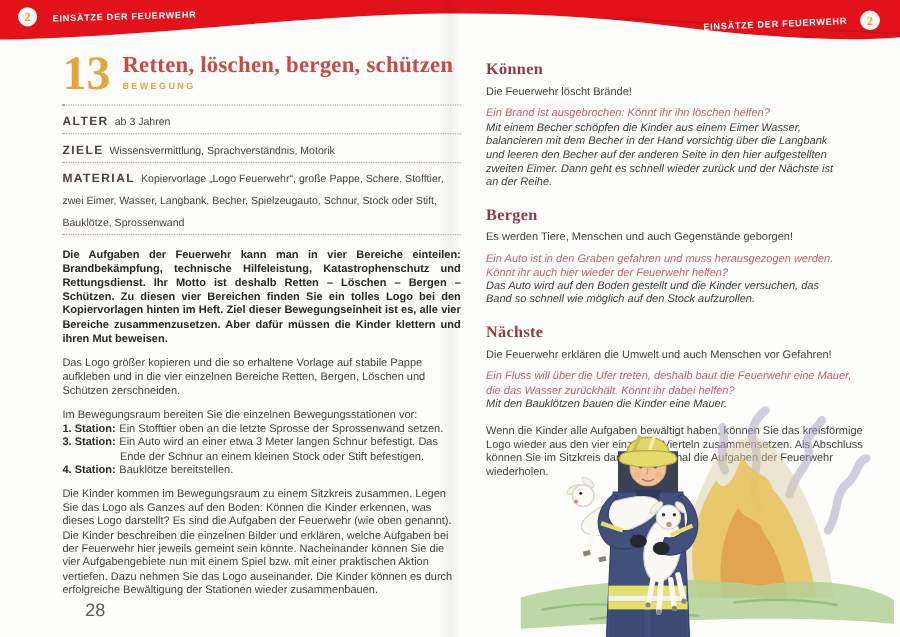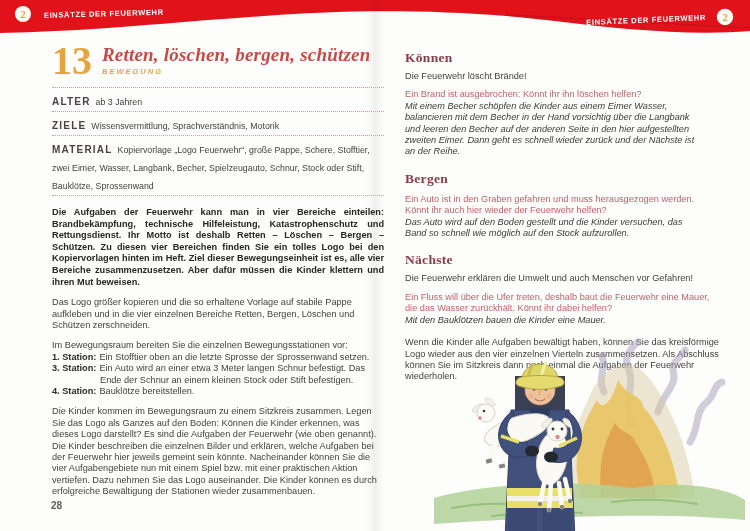--- a/index.html
+++ b/index.html
@@ -20,21 +20,21 @@
   .page-left{position:absolute;left:52px;top:44px;width:332px;}
   .page-right{position:absolute;left:405px;top:50px;width:318px;}
   p{margin:0;}
   .body-txt{font-size:9.2px;line-height:1.24;color:#3f3f3f;}
   
   .chap{display:flex;align-items:flex-start;}
   .chap-num{
     font-family:"Liberation Serif", serif;font-weight:bold;
     font-size:40px;line-height:0.85;color:#e7a33c;width:50px;flex:none;
   }
-  .chap-titlebox{padding-top:1px;font-style:italic;}
+  .chap-titlebox{padding-top:1px;}
   .chap-title{
     font-family:"Liberation Serif", serif;font-weight:bold;
     font-size:19px;line-height:1.05;color:#c94a45;letter-spacing:0.2px;
   }
   .chap-sub{
     font-size:7.5px;font-weight:bold;color:#e7a33c;letter-spacing:2px;margin-top:2px;
   }
   
   .info{margin-top:9px;}
   .info-row{border-top:1px dotted #c3a29b;padding:2.5px 0;}
@@ -49,24 +49,24 @@
   .station b{margin-right:3px;color:#2c2c2c;}
   
   .sec-head{
     font-family:"Liberation Serif", serif;font-weight:bold;
     font-size:13.5px;color:#8e3b46;letter-spacing:0.3px;margin-top:13px;
   }
   .page-right .sec-head:first-child{margin-top:0;}
   .lead{margin-top:5px;}
   .prompt{margin-top:7px;color:#c4606c;}
   .action{font-style:italic;color:#3a3a3a;}
-  .page-right .prompt{max-width:306px;}
+  .page-right .prompt{max-width:306px;font-style:italic;}
   .page-right .action{max-width:300px;}
   .closing{margin-top:11px;}
-  .page-num{position:absolute;left:51px;top:500px;font-size:10px;color:#5a5a5a;font-weight:bold;}
+  .page-num{position:absolute;left:71px;top:500px;font-size:15px;color:#5a5a5a;}
   .illu{position:absolute;left:432px;top:330px;}
 </style>
 </head>
 <body>
 
 <svg class="banner-svg" width="750" height="46" viewBox="0 0 750 46">
   <path d="M0,0 L750,0 L750,31 C690,36 620,29 555,21 C480,12 415,10.5 355,11.5 C275,13 165,24.5 85,29.5 C52,31.5 22,32.5 0,33 Z" fill="#e2121b"></path>
   <path d="M505,15 C590,19 680,24 750,28" stroke="#b30f16" stroke-width="1.4" fill="none" opacity="0.5"></path>
 
   <circle cx="23" cy="14" r="8" fill="#fffdf6"></circle>
@@ -120,20 +120,21 @@
 <div class="page-num">28</div>
 
 <div class="page-right">
 
   <div class="sec-head">Können</div>
   <p class="body-txt lead">Die Feuerwehr löscht Brände!</p>
   <p class="body-txt prompt">Ein Brand ist ausgebrochen: Könnt ihr ihn löschen helfen?</p>
   <p class="body-txt action">Mit einem Becher schöpfen die Kinder aus einem Eimer Wasser, balancieren mit dem Becher in der Hand vorsichtig über die Langbank und leeren den Becher auf der anderen Seite in den hier aufgestellten zweiten Eimer. Dann geht es schnell wieder zurück und der Nächste ist an der Reihe.</p>
 
   <div class="sec-head">Bergen</div>
+  <p class="body-txt lead">Es werden Tiere, Menschen und auch Gegenstände geborgen!</p>
   <p class="body-txt prompt">Ein Auto ist in den Graben gefahren und muss herausgezogen werden. Könnt ihr auch hier wieder der Feuerwehr helfen?</p>
   <p class="body-txt action">Das Auto wird auf den Boden gestellt und die Kinder versuchen, das Band so schnell wie möglich auf den Stock aufzurollen.</p>
 
   <div class="sec-head">Nächste</div>
   <p class="body-txt lead">Die Feuerwehr erklären die Umwelt und auch Menschen vor Gefahren!</p>
   <p class="body-txt prompt">Ein Fluss will über die Ufer treten, deshalb baut die Feuerwehr eine Mauer, die das Wasser zurückhält. Könnt ihr dabei helfen?</p>
   <p class="body-txt action">Mit den Bauklötzen bauen die Kinder eine Mauer.</p>
 
   <p class="body-txt closing">Wenn die Kinder alle Aufgaben bewältigt haben, können Sie das kreisförmige Logo wieder aus den vier einzelnen Vierteln zusammensetzen. Als Abschluss können Sie im Sitzkreis dann noch einmal die Aufgaben der Feuerwehr wiederholen.</p>
 </div>

